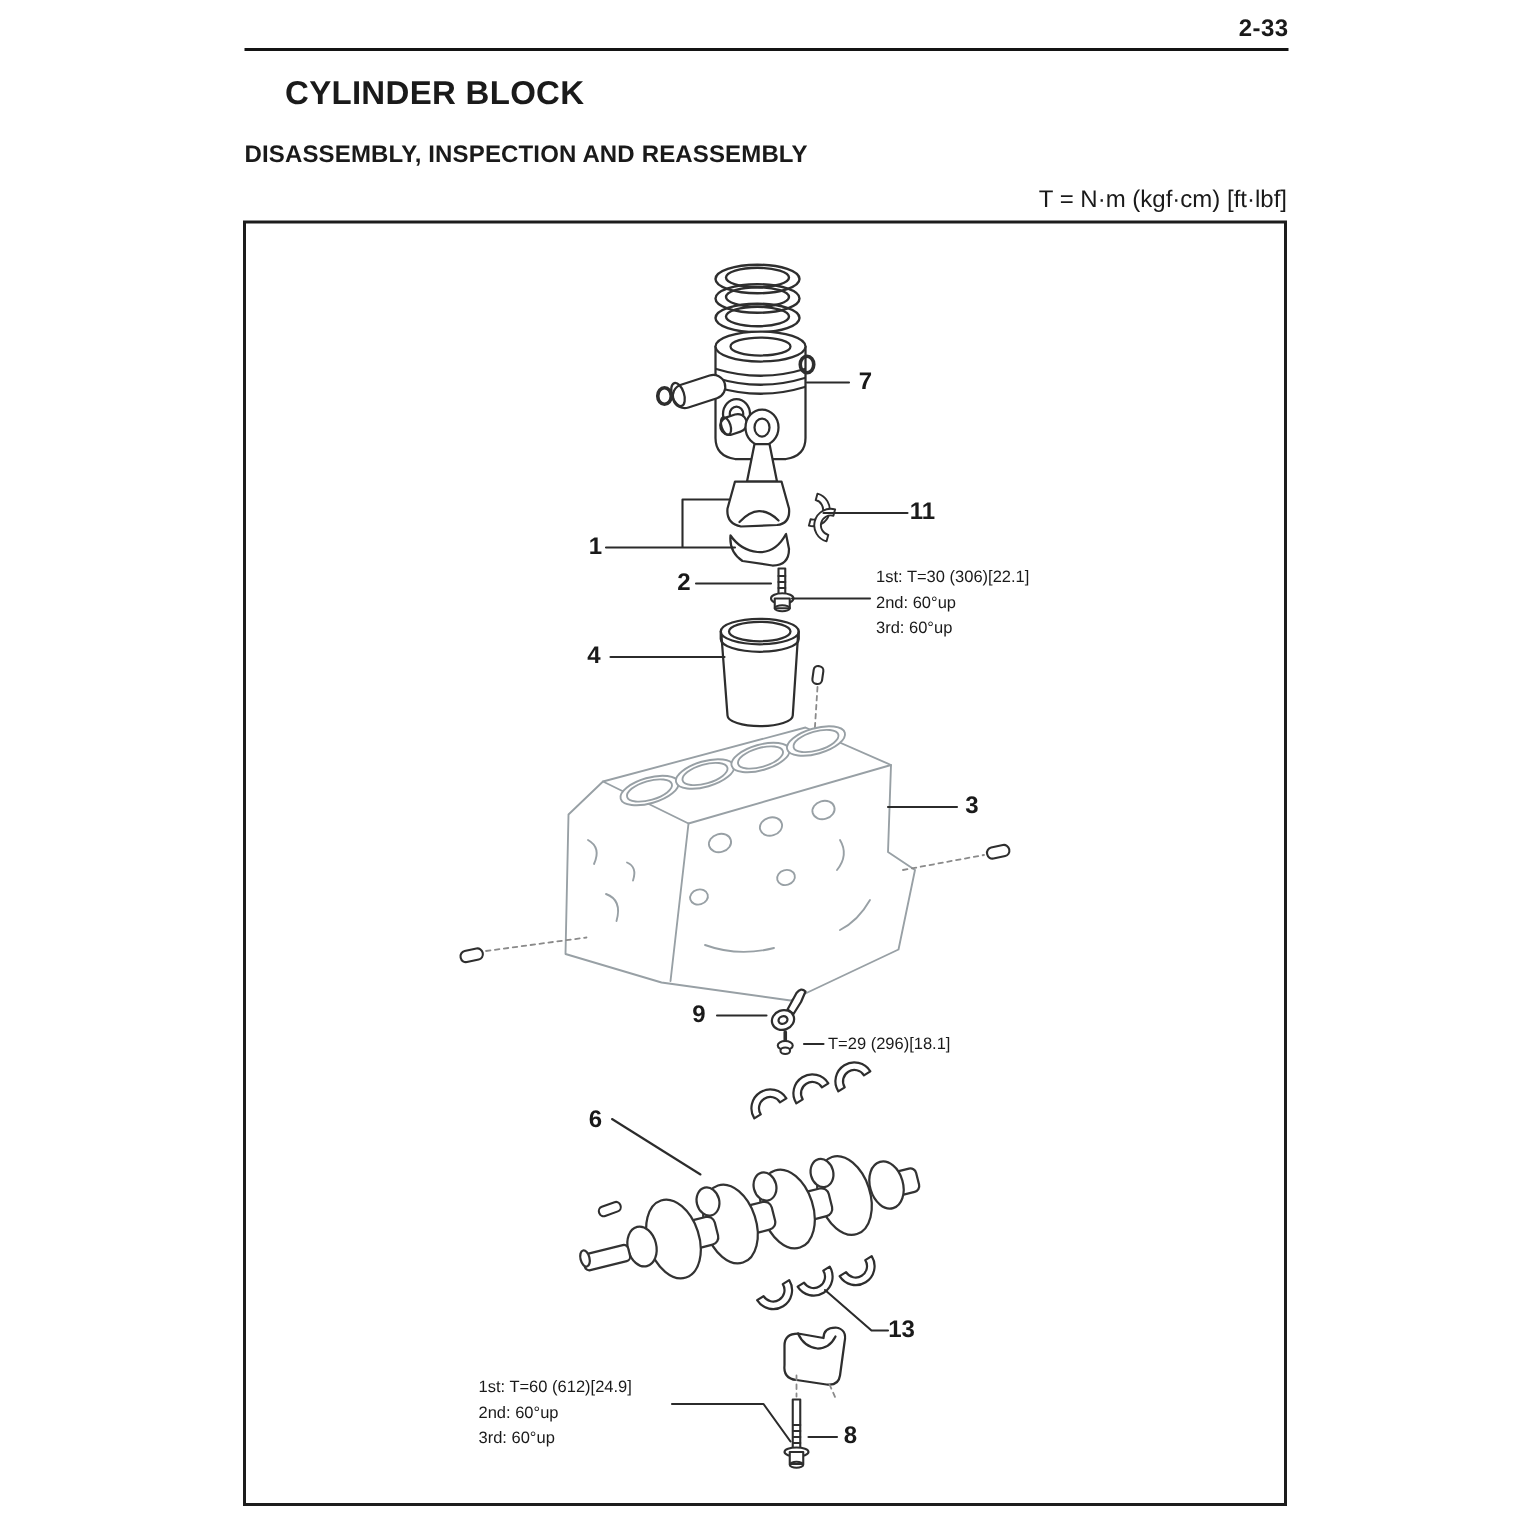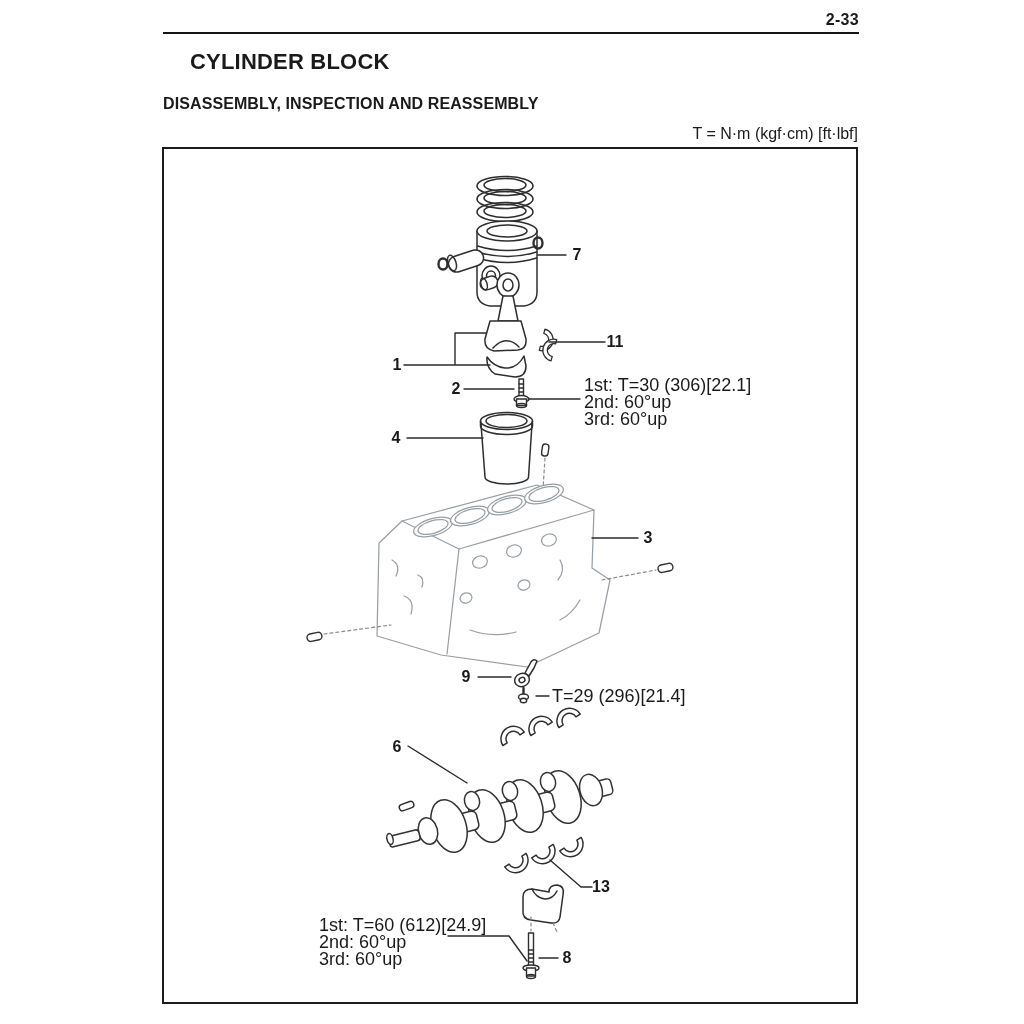--- a/index.html
+++ b/index.html
@@ -8,21 +8,21 @@
   .abs{position:absolute;}
   .page-number{top:11px;right:165px;font-size:16px;font-weight:700;letter-spacing:.3px;}
   .head-rule{left:163px;top:32px;width:696px;height:2px;background:#141414;}
   .doc-title{left:163px;top:49px;font-size:22px;font-weight:700;letter-spacing:.2px;margin-left:27px;}
   .doc-subtitle{left:163px;top:95px;font-size:16px;font-weight:700;letter-spacing:.1px;}
   .torque-legend{top:125px;right:166px;font-size:16px;}
   .diagram-frame{left:162px;top:147px;width:696px;height:857px;border:2px solid #1c1c1c;
        box-sizing:border-box;background:#fff;}
   svg.art{left:0;top:0;width:1024px;height:1024px;pointer-events:none;}
   .callout{font-size:16px;font-weight:700;transform:translate(-50%,-50%);white-space:nowrap;}
-  .torque-note{font-size:18px;line-height:17px;white-space:nowrap;}
+  .torque-note{font-size:11px;line-height:17px;white-space:nowrap;}
   .torque-note span{display:block;}
 </style>
 </head>
 <body>
 
 <div class="abs page-number">2-33</div>
 <div class="abs head-rule"></div>
 <div class="abs doc-title">CYLINDER BLOCK</div>
 <div class="abs doc-subtitle">DISASSEMBLY, INSPECTION AND REASSEMBLY</div>
 <div class="abs torque-legend">T = N·m (kgf·cm) [ft·lbf]</div>
@@ -250,19 +250,19 @@
 <div class="abs callout" style="left:466px;top:677px">9</div>
 <div class="abs callout" style="left:601px;top:887px">13</div>
 <div class="abs callout" style="left:615px;top:342px">11</div>
 
 <div class="abs torque-note" style="left:584px;top:377px">
   <span>1st: T=30 (306)[22.1]</span>
   <span>2nd: 60°up</span>
   <span>3rd: 60°up</span>
 </div>
 
-<div class="abs torque-note" style="left:552px;top:688px">T=29 (296)[21.4]</div>
+<div class="abs torque-note" style="left:552px;top:688px">T=29 (296)[18.1]</div>
 
 <div class="abs torque-note" style="left:319px;top:917px">
   <span>1st: T=60 (612)[24.9]</span>
   <span>2nd: 60°up</span>
   <span>3rd: 60°up</span>
 </div>
 
 </body></html>

